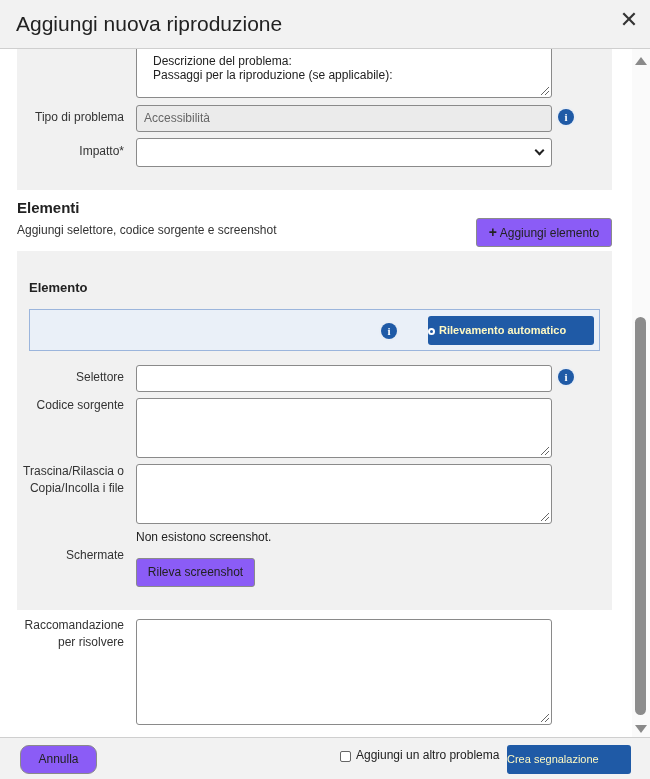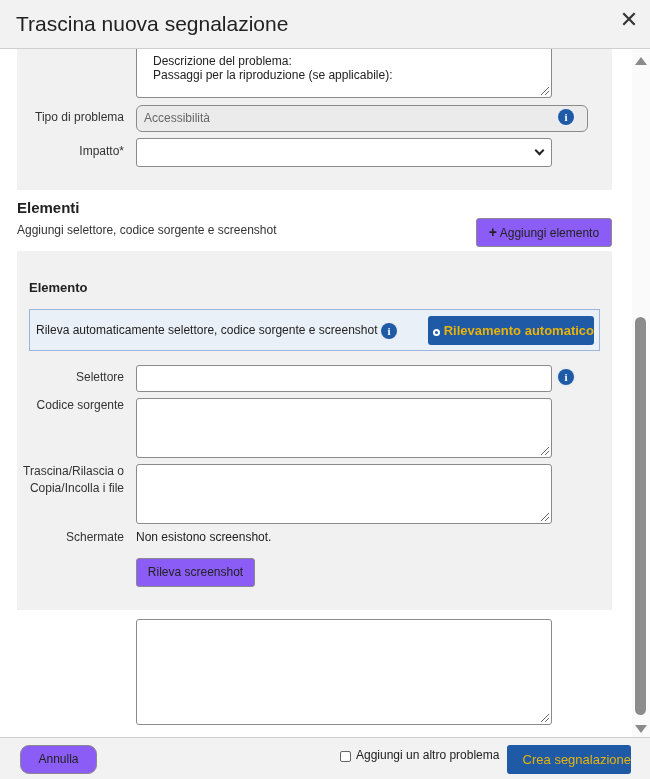--- a/index.html
+++ b/index.html
@@ -57,76 +57,75 @@
   .info {
     position: absolute; width: 16px; height: 16px; border-radius: 50%; background: #1f5aa6;
     color: #fff; font-size: 11px; font-weight: bold; text-align: center; line-height: 16px;
     font-family: "Liberation Serif", serif; box-shadow: 0 0 0 2px #e9eef5;
   }
   .btn {
     position: absolute; background: #8b5cf6; border: 1px solid #8a8a8a; border-radius: 3px;
     font-size: 12px; color: #222; text-align: center; cursor: pointer;
   }
   .btn-primary {
-    position: absolute; background: #1f5aa6; border-radius: 3px; color: #eab308;
-    font-size: 13px; font-weight: bold; text-align: right; cursor: pointer;
+    position: absolute; background: #1f5aa6; border-radius: 3px; color: #fef9c3;
+    font-size: 11px; font-weight: bold; text-align: left; cursor: pointer;
   }
   .section-title { position: absolute; font-weight: bold; font-size: 15px; color: #222; }
   .detect-bar {
     position: absolute; background: #eaf0f8; border: 1px solid #9bb5dc;
   }
 
   .footer {
     position: absolute; left: 0; top: 737px; width: 650px; height: 42px;
     background: #f2f2f2; border-top: 1px solid #cfcfcf;
   }
   .checkbox {
     position: absolute; width: 11px; height: 11px; border: 1px solid #666; border-radius: 2px; background: #fff;
   }
 </style>
 </head>
 <body>
 
 <div class="header">
-  <div class="title">Trascina nuova segnalazione</div>
+  <div class="title">Aggiungi nuova riproduzione</div>
   <div class="close">✕</div>
 </div>
 
 <div class="scroll-area">
 
   <div class="gray-box" style="left:17px; top:0; width:595px; height:141px;"></div>
 
   <div class="textarea" style="left:136px; top:-10px; width:416px; height:59px;">
     <div class="content" style="padding-top:14px;">Descrizione del problema:
 Passaggi per la riproduzione (se applicabile):</div>
     <div class="resize"></div>
   </div>
 
   <div class="label" style="left:17px; top:60px; width:107px;">Tipo di problema</div>
-  <div class="input disabled" style="left:136px; top:56px; width:452px; height:27px;border-radius:6px;">Accessibilità</div>
+  <div class="input disabled" style="left:136px; top:56px; width:416px; height:27px;">Accessibilità</div>
   <div class="info" style="left:558px; top:60px;">i</div>
 
   <div class="label" style="left:17px; top:94px; width:107px;">Impatto*</div>
   <div class="select" style="left:136px; top:89px; width:416px; height:29px;">
     <span></span>
     <div class="chev"></div>
   </div>
 
   <div class="section-title" style="left:17px; top:150px;">Elementi</div>
   <div style="position:absolute; left:17px; top:174px; font-size:12px; color:#333;">Aggiungi selettore, codice sorgente e screenshot</div>
   <div class="btn" style="left:476px; top:169px; width:136px; height:29px; line-height:27px;">
     <span style="font-weight:bold; font-size:14px;">+</span>
     <span>Aggiungi elemento</span>
   </div>
 
   <div class="gray-box" style="left:17px; top:202px; width:595px; height:359px;"></div>
   <div class="section-title" style="left:29px; top:231px; font-size:13px;">Elemento</div>
 
   <div class="detect-bar" style="left:29px; top:260px; width:571px; height:42px;">
-    <div style="position:absolute; left:6px; top:13px; font-size:12px; color:#222;">Rileva automaticamente selettore, codice sorgente e screenshot</div>
     <div class="info" style="left:351px; top:13px;">i</div>
     <div class="btn-primary" style="left:398px; top:6px; width:166px; height:29px; line-height:29px;">
       <span style="display:inline-block; width:7px; height:7px; border:2px solid #fff; border-radius:50%; position:relative; margin-right:4px; vertical-align:-1px;"></span><span>Rilevamento automatico</span>
     </div>
   </div>
 
   <div class="label" style="left:17px; top:320px; width:107px;">Selettore</div>
   <div class="input" style="left:136px; top:316px; width:416px; height:27px;"></div>
   <div class="info" style="left:558px; top:320px;">i</div>
 
@@ -137,24 +136,28 @@
   </div>
 
   <div class="label" style="left:17px; top:414px; width:107px;">
     <div>Trascina/Rilascia o</div>
     <div>Copia/Incolla i file</div>
   </div>
   <div class="textarea" style="left:136px; top:415px; width:416px; height:60px;">
     <div class="resize"></div>
   </div>
 
-  <div class="label" style="left:17px; top:480px; width:107px;">Schermate</div>
+  <div class="label" style="left:17px; top:498px; width:107px;">Schermate</div>
   <div style="position:absolute; left:136px; top:481px; font-size:12px; color:#222;">Non esistono screenshot.</div>
   <div class="btn" style="left:136px; top:509px; width:119px; height:29px; line-height:27px;">Rileva screenshot</div>
 
+  <div class="label" style="left:17px; top:568px; width:107px;">
+    <div>Raccomandazione</div>
+    <div>per risolvere</div>
+  </div>
   <div class="textarea" style="left:136px; top:570px; width:416px; height:106px;">
     <div class="content"></div>
     <div class="resize"></div>
   </div>
 </div>
 
 <div class="scrollbar">
   <div class="arrow-up"></div>
   <div class="thumb"></div>
   <div class="arrow-down"></div>

